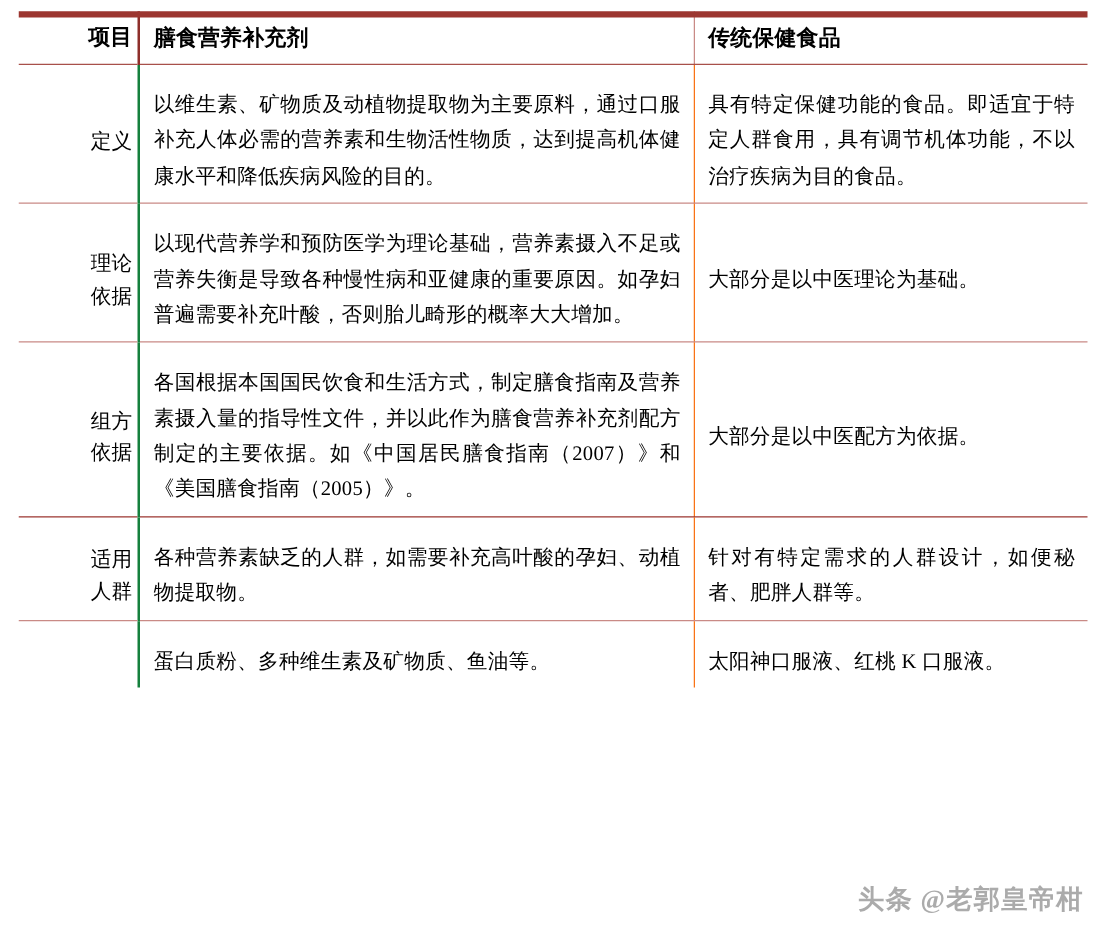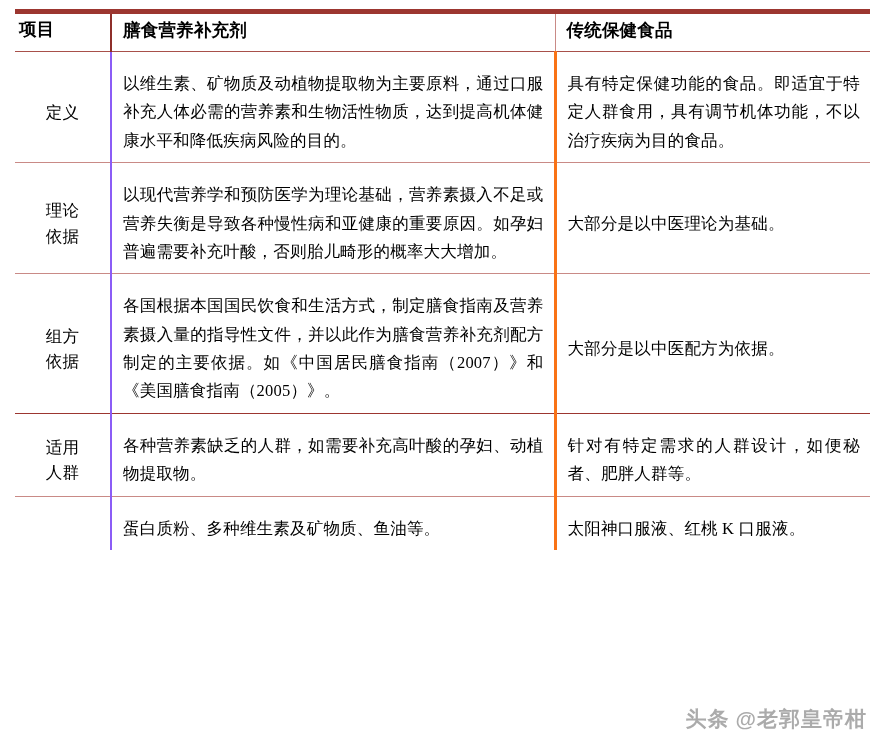--- a/index.html
+++ b/index.html
@@ -50,46 +50,46 @@
     vertical-align: middle;
     font-size: 16.5px;
     line-height: 1.72;
     letter-spacing: 0.2px;
     word-break: break-all;
   }
 
   
   table.cmp tr.head-row td {
     border-bottom: 1.6px solid #a8504a;
-    text-align: left;
+    text-align: right;
     font-weight: bold;
     font-size: 17.5px;
     padding-top: 6px;
     padding-bottom: 6px;
   }
 
   
   table.cmp tr.strong-sep td {
     border-bottom: 1.6px solid #9c3630;
   }
 
   table.cmp tr:last-child td {
     border-bottom: none;
   }
 
   
   table.cmp td.col-item {
-    text-align: center;
-    border-right: 2px solid #8b5cf6;
+    text-align: right;
+    border-right: 2px solid #15803d;
     padding-left: 4px;
     padding-right: 4px;
     line-height: 1.55;
   }
   table.cmp td.col-left {
-    border-right: 3px solid #f97316;
+    border-right: 1px solid #f97316;
     text-align: justify;
     text-align-last: left;
   }
   table.cmp td.col-right {
     text-align: justify;
     text-align-last: left;
   }
 
   table.cmp tr.head-row td.col-item {
     border-right: 2px solid #8e2f2a;
@@ -98,21 +98,21 @@
     border-right: 1px solid #c98a86;
   }
 
   .two-line { line-height: 1.45; }
 
   
   .watermark {
     position: absolute;
     right: 18px;
     bottom: 14px;
-    font-family: Liberation Sans, sans-serif;
+    font-family: Liberation Serif, serif;
     font-size: 21px;
     font-weight: bold;
     color: rgba(120,120,120,0.62);
     letter-spacing: 1px;
     white-space: nowrap;
     pointer-events: none;
   }
   .watermark .wm-logo { margin-right: 6px; }
 </style>
 </head>

